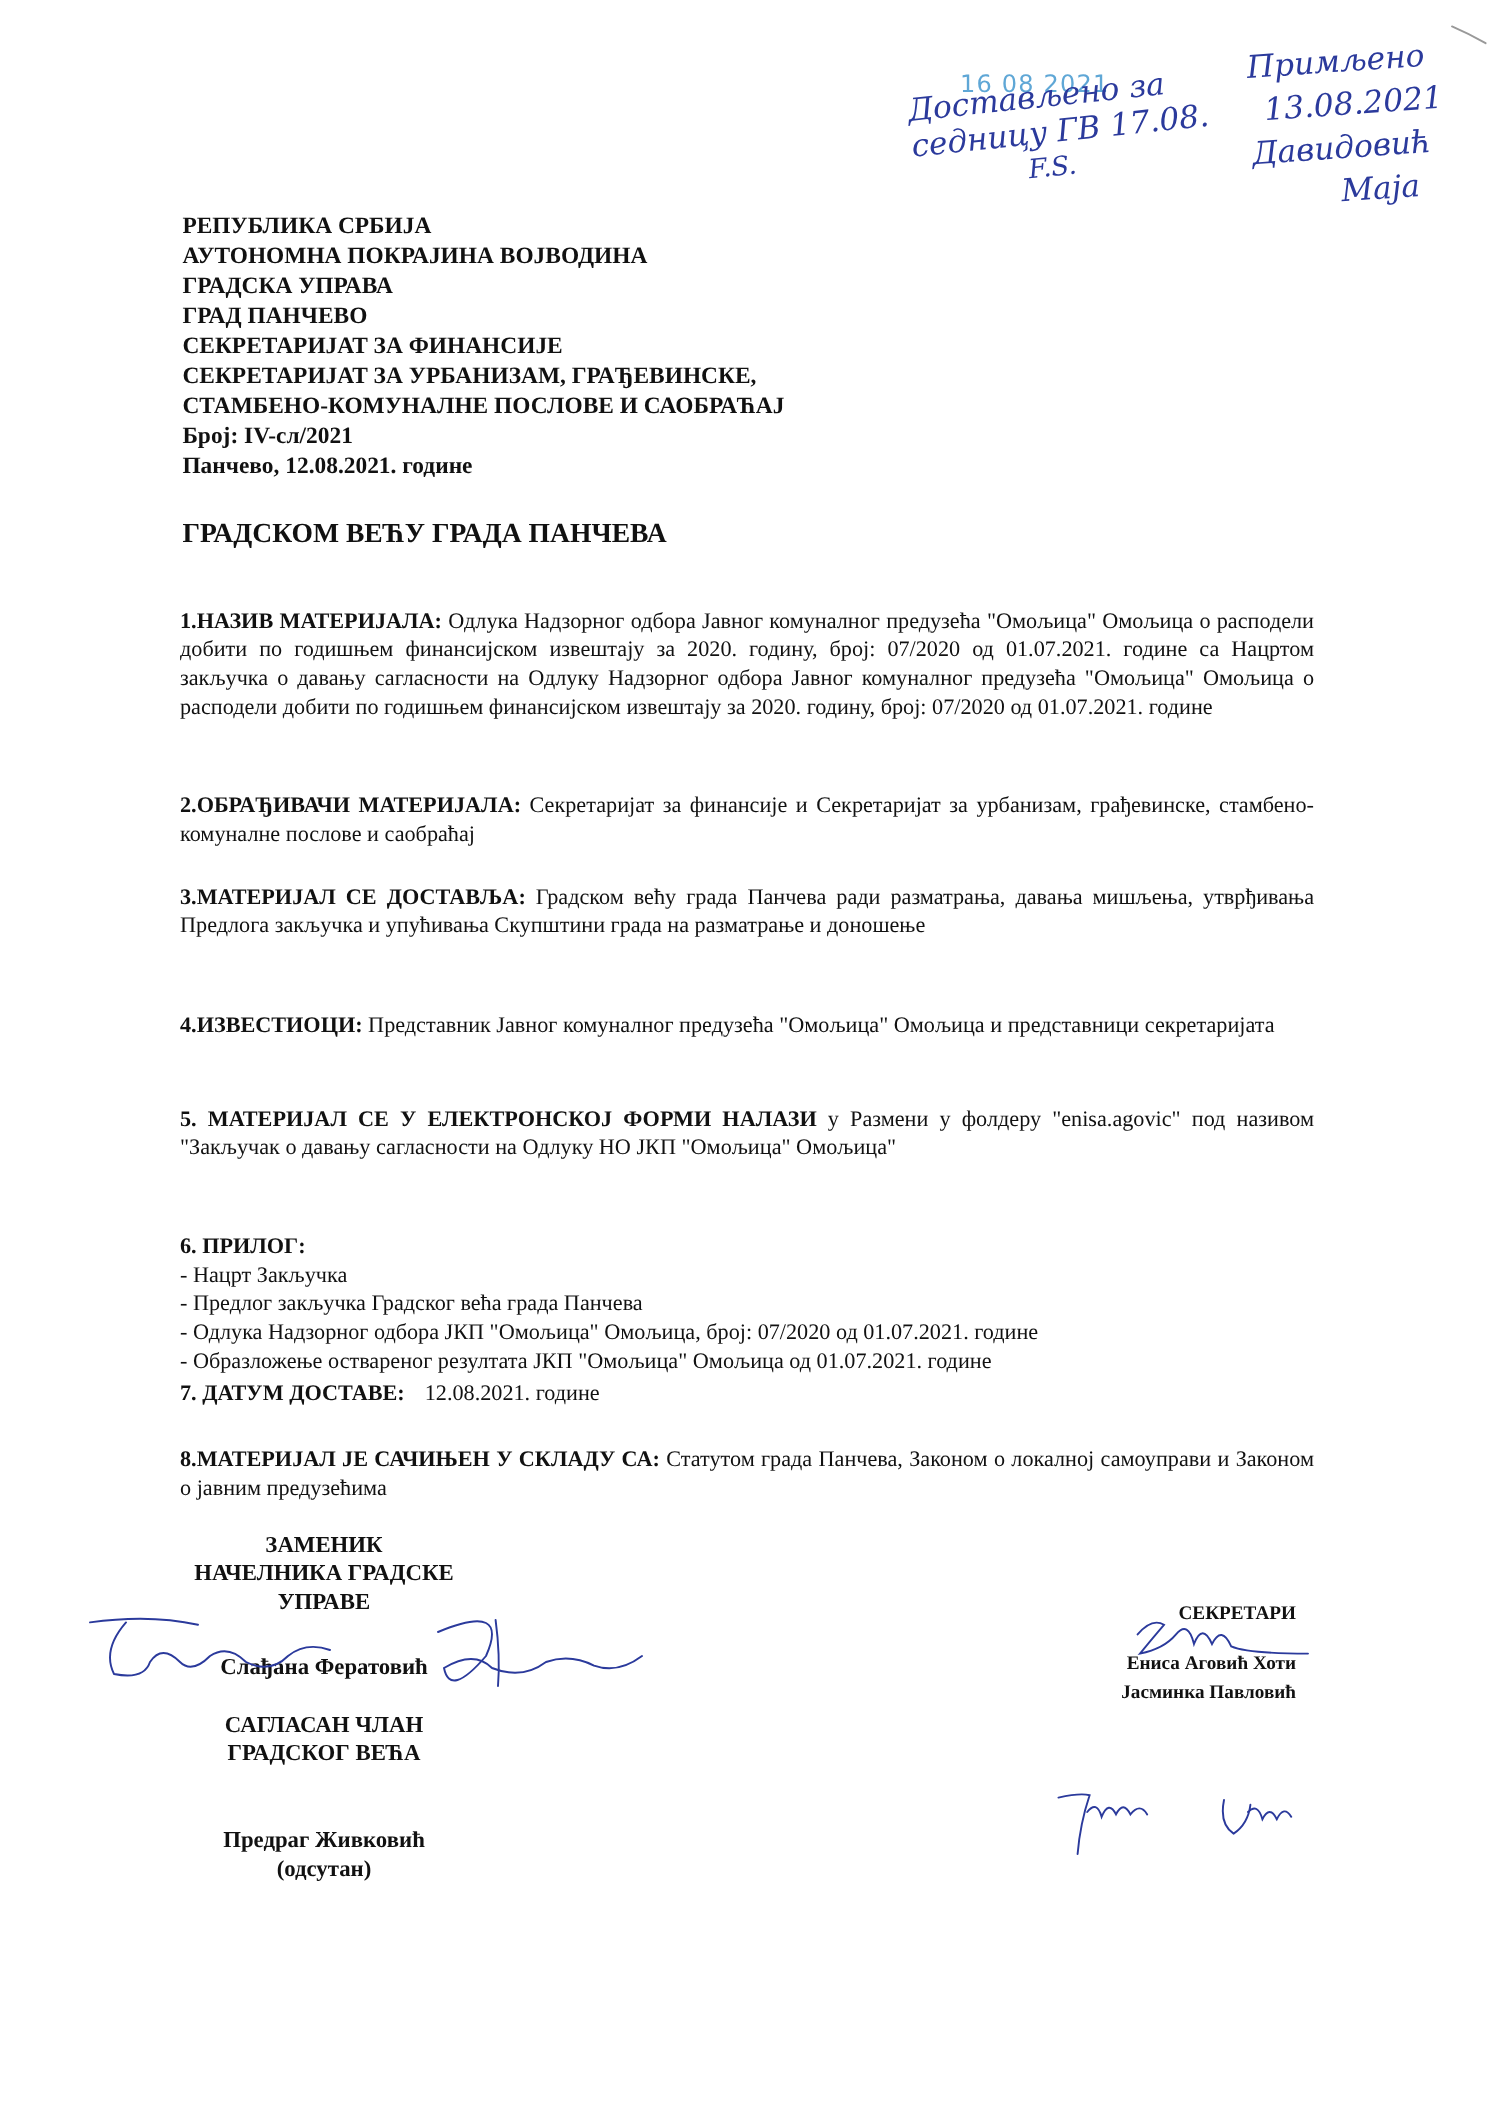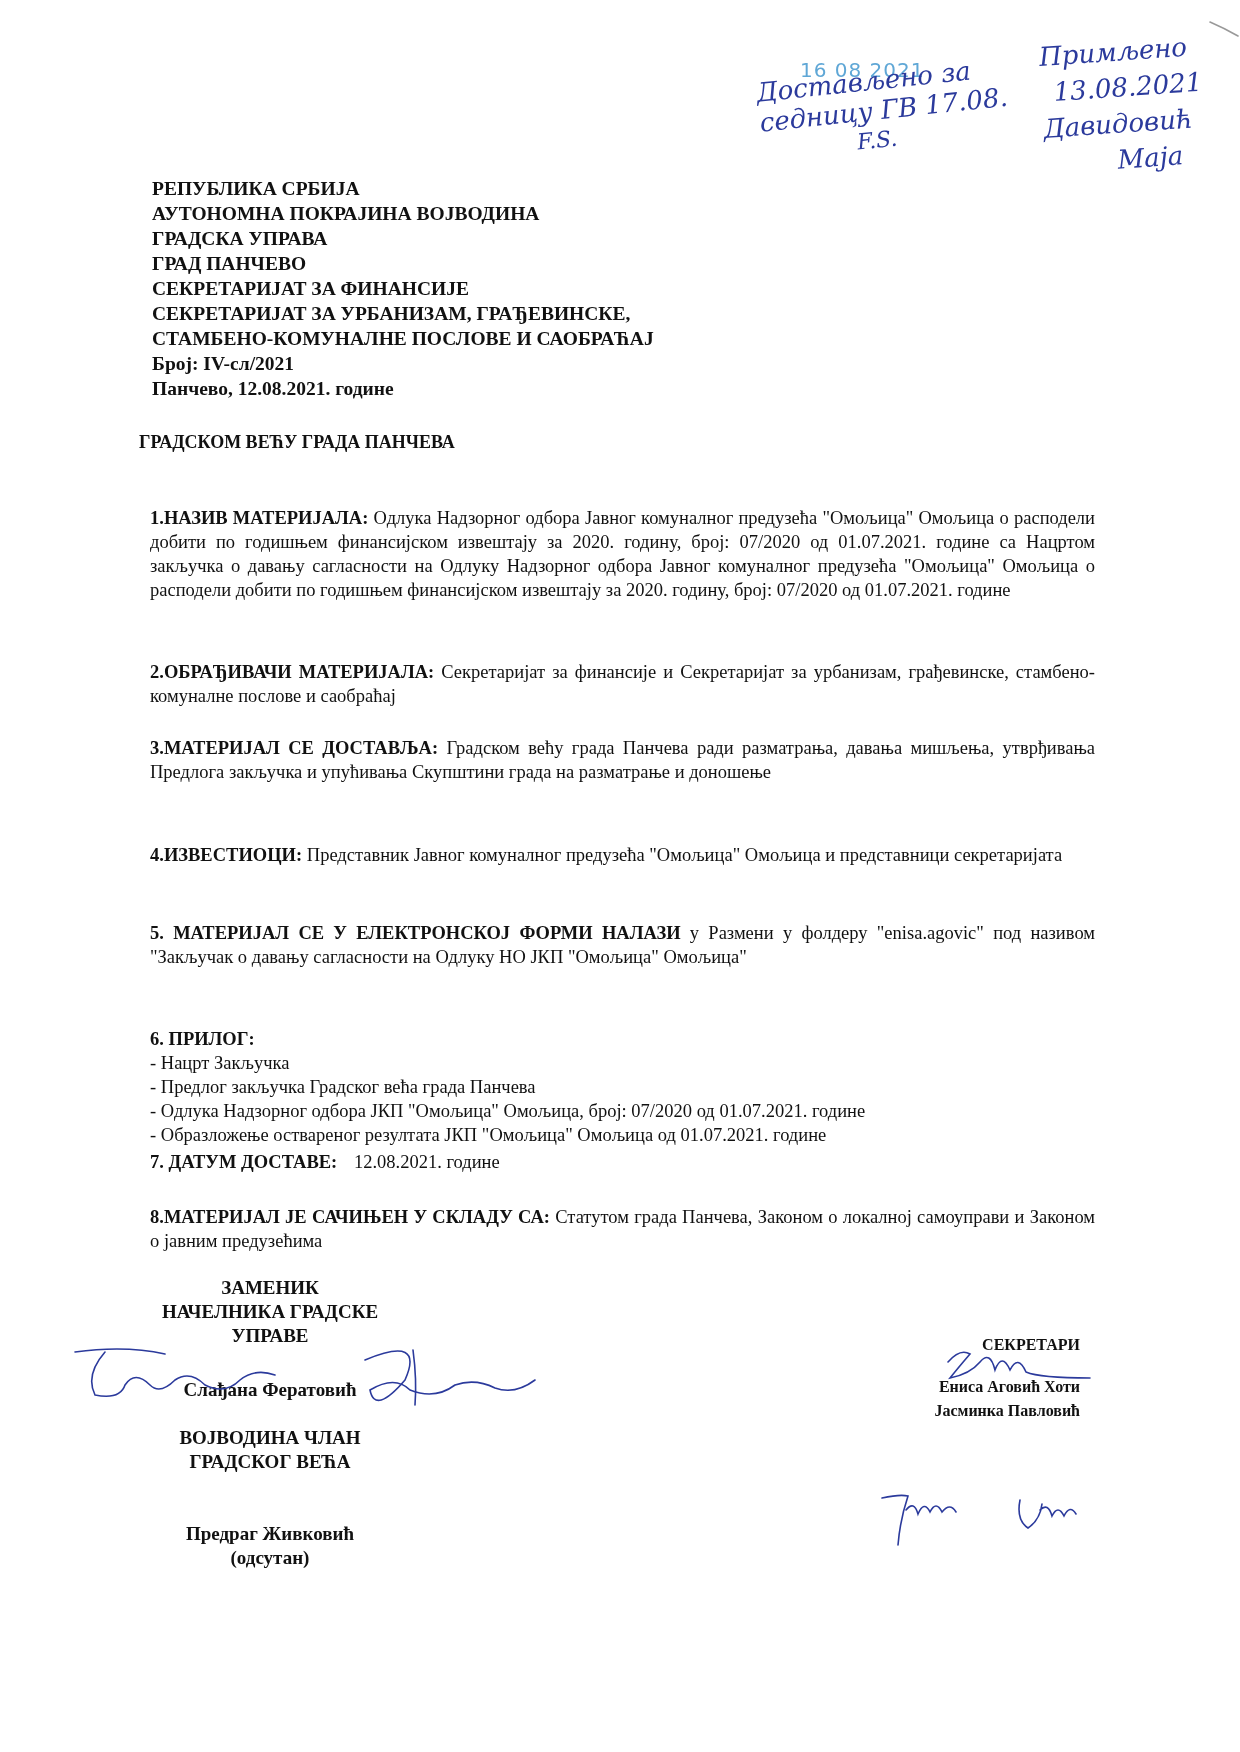--- a/index.html
+++ b/index.html
@@ -3,21 +3,21 @@
 <meta charset="utf-8">
 <style>
   html, body { margin: 0; padding: 0; }
   body {
     width: 1240px; height: 1752px; background: #ffffff; position: relative; overflow: hidden;
     font-family: "Liberation Serif", "DejaVu Serif", serif; color: #111;
   }
   .abs { position: absolute; }
   .hdr { left: 152px; top: 144px; font-weight: bold; font-size: 19.5px; line-height: 25px; margin-top: 32px; }
   .hdr div { white-space: nowrap; }
-  .addressee { left: 139px; top: 432px; font-weight: bold; font-size: 18px; }
+  .addressee { left: 152px; top: 432px; font-weight: bold; font-size: 23px; }
   .section {
     left: 150px; width: 945px; font-size: 18.5px; line-height: 24px; text-align: justify;
     font-stretch: condensed;
   }
   .section .lbl { font-weight: bold; margin-top: 32px; }
   .s1 { top: 506px; }
   .s2 { top: 660px; }
   .s3 { top: 736px; }
   .s4 { top: 843px; }
   .s5 { top: 921px; }
@@ -94,21 +94,21 @@
 </div>
 <div class="abs section s8">
   <span class="lbl">8.МАТЕРИЈАЛ ЈЕ САЧИЊЕН У СКЛАДУ СА:</span><span> Статутом града Панчева, Законом о локалној самоуправи и Законом о јавним предузећима</span>
 </div>
 
 <div class="abs sig-left">
   <div>ЗАМЕНИК</div>
   <div>НАЧЕЛНИКА ГРАДСКЕ</div>
   <div>УПРАВЕ</div>
   <div style="margin-top:30px;">Слађана Фератовић</div>
-  <div style="margin-top:24px;">ВОЈВОДИНА ЧЛАН</div>
+  <div style="margin-top:24px;">САГЛАСАН ЧЛАН</div>
   <div>ГРАДСКОГ ВЕЋА</div>
   <div style="margin-top:48px;">Предраг Живковић</div>
   <div>(одсутан)</div>
 </div>
 <svg class="scribble" style="left:65px; top:1340px;" width="480" height="80">
   <path d="M10 12 Q60 5 100 14 M40 12 Q20 35 30 55 Q55 60 60 45 Q70 30 85 45 Q95 55 110 40 Q125 30 140 45 Q160 55 175 40 Q190 28 210 35"></path>
   <path d="M300 20 Q360 -5 340 40 Q310 75 305 50 Q330 35 345 50 Q370 60 390 45 Q410 38 430 48 Q450 55 470 40"></path>
   <path d="M348 10 Q352 40 350 65"></path>
 </svg>
 

